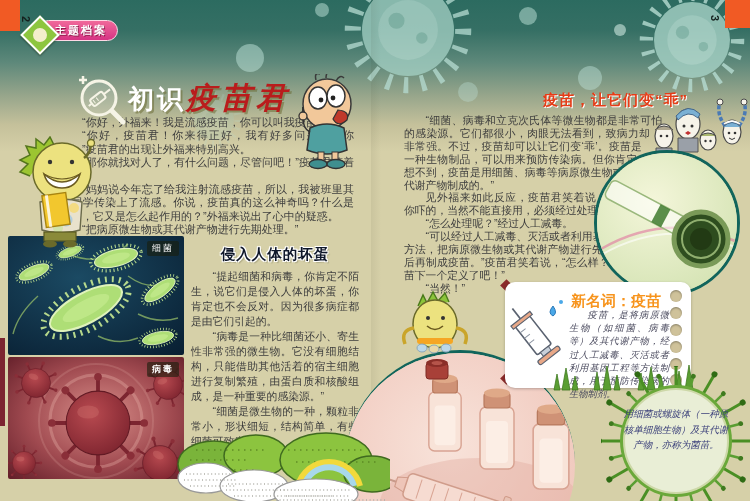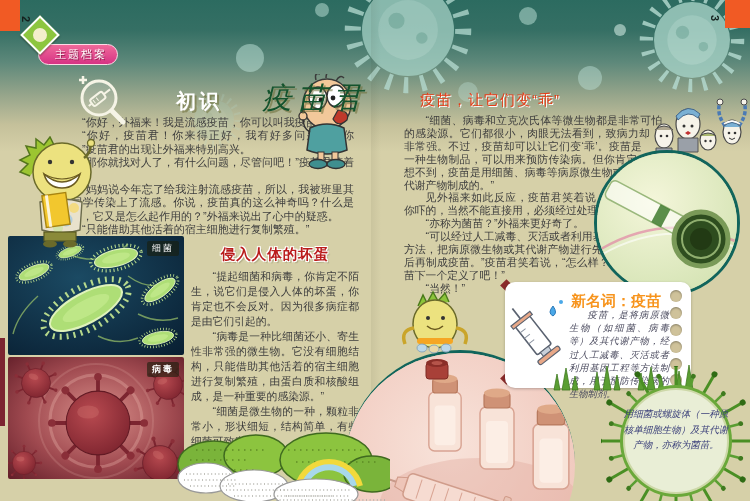--- a/index.html
+++ b/index.html
@@ -10,58 +10,58 @@
   svg{display:block}
   .viruses{position:absolute;left:0;top:0;z-index:1;}
   .fold{position:absolute;left:371px;top:0;width:10px;height:501px;z-index:2;
     background:linear-gradient(90deg,rgba(40,40,20,.07),rgba(40,40,20,0));}
   .corner{position:absolute;background:#f15a24;z-index:5;}
   .corner.l{left:0;top:0;width:20px;height:31px;}
   .corner.r{right:0;top:0;width:25px;height:28px;}
   .pagenum{position:absolute;z-index:5;color:#15201d;font-size:11px;font-weight:bold;transform:rotate(90deg);}
   .pagenum.l{left:23px;top:13px;}
   .pagenum.r{left:712px;top:12px;}
-  .badge{position:absolute;left:38px;top:44px;height:19px;z-index:6;
+  .badge{position:absolute;left:38px;top:20px;height:19px;z-index:6;
     background:linear-gradient(#f0699a,#d63384);border:1px solid #ffd9e6;border-radius:11px;
-    color:#fff;font-size:11px;font-weight:normal;line-height:19px;padding:0 10px 0 16px;
+    color:#fff;font-size:11px;font-weight:bold;line-height:19px;padding:0 10px 0 16px;
     letter-spacing:2px;text-shadow:1px 1px 0 #8a1f4a;}
   .badge-diamond{position:absolute;left:26px;top:21px;width:24px;height:24px;z-index:7;
     background:#8dc63f;border:2px solid #fff;transform:rotate(45deg);box-shadow:1px 1px 2px rgba(0,0,0,.35);}
   .badge-diamond:after{content:"";position:absolute;left:5px;top:5px;width:14px;height:14px;border-radius:50%;background:#f3eecb;}
   .title-icon{position:absolute;left:74px;top:72px;z-index:6;}
   .title-row{position:absolute;left:128px;top:78px;z-index:6;white-space:nowrap;}
-  .t1{font-size:20px;font-weight:900;color:#fff;letter-spacing:3px;
-    text-shadow:2px 2px 0 rgba(110,110,55,.55);margin-left:48px;}
-  .t2{font-size:30px;font-weight:400;font-style:italic;color:#14532d;letter-spacing:5px;
-    text-shadow:2px 2px 0 rgba(110,110,55,.55);margin-left:40px;}
+  .t1{font-size:26px;font-weight:900;color:#fff;letter-spacing:3px;
+    text-shadow:2px 2px 0 rgba(110,110,55,.55);}
+  .t2{font-size:30px;font-weight:700;font-style:italic;color:#b91c1c;letter-spacing:5px;
+    text-shadow:2px 2px 0 rgba(110,110,55,.55);}
   .intro{position:absolute;left:60px;top:116px;width:294px;z-index:3;
     font-size:11px;line-height:13.4px;color:#3d3d3d;text-align:justify;}
   .intro p,.section p,.rtext p{margin:0;text-indent:2em;}
   .section{position:absolute;left:191px;top:245px;width:168px;z-index:3;}
-  .section h2{margin:0 0 5px;text-align:center;font-size:14.5px;letter-spacing:1px;color:#b91c1c;
+  .section h2{margin:0 0 5px;text-align:center;font-size:14.5px;letter-spacing:1px;color:#0f172a;
     text-shadow:-1px -1px 0 #fff,1px -1px 0 #fff,-1px 1px 0 #fff,1px 1px 0 #fff,2px 2px 1px rgba(60,60,30,.25);}
   .section p{font-size:10.8px;line-height:15px;color:#3d3d3d;text-align:justify;}
   .photo{position:absolute;left:8px;width:176px;overflow:hidden;border-radius:2px;z-index:3;}
   .photo.bact{top:236px;height:119px;}
   .photo.vir{top:357px;height:122px;font-weight:bold;}
   .photo-label{position:absolute;top:5px;right:5px;background:rgba(25,30,12,.6);color:#fff;
     font-size:9px;letter-spacing:2px;padding:1px 5px;border-radius:2px;}
   .strip{position:absolute;left:0;top:338px;width:5px;height:88px;background:#7c2430;z-index:3;}
   .char{position:absolute;z-index:5;}
   .waifulai{left:296px;top:74px;}
   .yimiao{left:14px;top:136px;}
   .chick{left:396px;top:290px;}
   .germs{left:650px;top:94px;z-index:4;}
   .bushes{position:absolute;left:176px;top:416px;z-index:6;}
   .pcircle{position:absolute;left:345px;top:350px;width:230px;height:230px;border-radius:50%;
     overflow:hidden;border-top:3px solid #11655c;box-sizing:border-box;z-index:4;}
   .gcircle{position:absolute;left:594px;top:150px;width:146px;height:146px;border-radius:50%;
     overflow:hidden;border:3px solid #11655c;box-sizing:border-box;z-index:7;}
-  .rtitle{position:absolute;left:420px;top:91px;width:268px;z-index:3;text-align:left;
-    font-size:15px;font-weight:normal;color:#e63c17;letter-spacing:1px;
+  .rtitle{position:absolute;left:420px;top:91px;width:268px;z-index:3;text-align:right;
+    font-size:15px;font-weight:bold;color:#e63c17;letter-spacing:1px;
     text-shadow:1px 1px 0 #fff;}
   .rtext{position:absolute;left:404px;top:114px;width:298px;z-index:3;
     font-size:10.8px;line-height:12.9px;color:#3d3d3d;text-align:justify;}
   .circle-spacer{float:right;width:108px;height:145px;margin-top:36px;
     shape-outside:circle(78px at 118px 73px);}
   .term-box{position:absolute;left:505px;top:282px;width:186px;height:106px;z-index:8;
     background:#fff;border-radius:10px;box-shadow:0 1px 3px rgba(0,0,0,.25);}
   .term-accent{position:absolute;width:9px;height:9px;background:#8a2a2a;transform:rotate(45deg);z-index:7;}
   .ta1{left:502px;top:281px;} .ta2{left:502px;top:374px;}
   .term-title{position:absolute;left:66px;top:10px;font-size:15px;font-weight:bold;color:#f7941d;}
@@ -128,21 +128,21 @@
     </g>
     <line x1="38" y1="39" x2="49" y2="50" stroke="#f6f4e6" stroke-width="5" stroke-linecap="round"></line>
   </svg>
   <div class="title-row"><span class="t1">初识</span><span class="t2">疫苗君</span></div>
 
   <div class="intro">
     <p>“你好，外福来！我是流感疫苗，你可以叫我疫苗君。”</p>
     <p>“你好，疫苗君！你来得正好，我有好多问题想问你呢。”疫苗君的出现让外福来特别高兴。</p>
     <p>“那你就找对人了，有什么问题，尽管问吧！”疫苗君笑着说。</p>
     <p>“妈妈说今年忘了给我注射流感疫苗，所以，我被班里其他同学传染上了流感。你说，疫苗真的这么神奇吗？什么是疫苗，它又是怎么起作用的？”外福来说出了心中的疑惑。</p>
-    <p>“只能借助其他活着的宿主细胞进行复制繁殖。”</p>
+    <p>“把病原微生物或其代谢产物进行先期处理。”</p>
   </div>
 
   <svg class="char waifulai" width="64" height="96" viewBox="0 0 64 96">
     <path d="M20,6 q-2,-8 4,-6 M30,4 q0,-8 6,-5 M40,7 q4,-7 8,-3" stroke="#3a3a3a" stroke-width="1.5" fill="none"></path>
     <ellipse cx="31" cy="30" rx="24" ry="25" fill="#f2c89a" stroke="#3a3a3a" stroke-width="1.5"></ellipse>
     <ellipse cx="22" cy="24" rx="9" ry="11" fill="#fff" stroke="#333" stroke-width="1.5"></ellipse>
     <ellipse cx="40" cy="22" rx="9" ry="11" fill="#fff" stroke="#333" stroke-width="1.5"></ellipse>
     <circle cx="25" cy="26" r="2.4" fill="#222"></circle>
       <circle cx="37" cy="24" r="2.4" fill="#222"></circle>
     <path d="M42,36 q12,1 9,10 q-9,8 -14,-1 z" fill="#c0392b" stroke="#333" stroke-width="1.2"></path>
@@ -341,21 +341,21 @@
       <ellipse cx="38" cy="59" rx="5" ry="4" fill="#e8d8a8"></ellipse>
       <ellipse cx="50" cy="58" rx="5" ry="4" fill="#bcd8e8"></ellipse>
     </g>
   </svg>
 
   <div class="rtitle">疫苗，让它们变“乖”</div>
   <div class="rtext">
     <div class="circle-spacer"></div>
     <p>“细菌、病毒和立克次氏体等微生物都是非常可怕的感染源。它们都很小，肉眼无法看到，致病力却非常强。不过，疫苗却可以让它们变‘乖’。疫苗是一种生物制品，可以用来预防传染病。但你肯定想不到，疫苗是用细菌、病毒等病原微生物或其代谢产物制成的。”</p>
     <p>见外福来如此反应，疫苗君笑着说：“看把你吓的，当然不能直接用，必须经过处理才行。”</p>
-    <p>“亦称为菌苗？”外福来更好奇了。</p>
+    <p>“怎么处理呢？”经过人工减毒。</p>
     <p>“可以经过人工减毒、灭活或者利用基因工程等方法，把病原微生物或其代谢产物进行先期处理，然后再制成疫苗。”疫苗君笑着说，“怎么样？现在你能给疫苗下一个定义了吧！”</p>
     <p>“当然！”</p>
   </div>
 
   <svg class="char germs" width="100" height="66" viewBox="0 0 100 66">
     <g transform="translate(14,42)">
       <ellipse rx="9" ry="12" fill="#f6f3e9" stroke="#4a4a4a" stroke-width="1.2"></ellipse>
       <path d="M-9,-6 q9,-8 18,0" fill="#b0a890" stroke="#4a4a4a" stroke-width="1"></path>
       <circle cx="-3" cy="0" r="1.3" fill="#333"></circle>
         <circle cx="3" cy="0" r="1.3" fill="#333"></circle>

